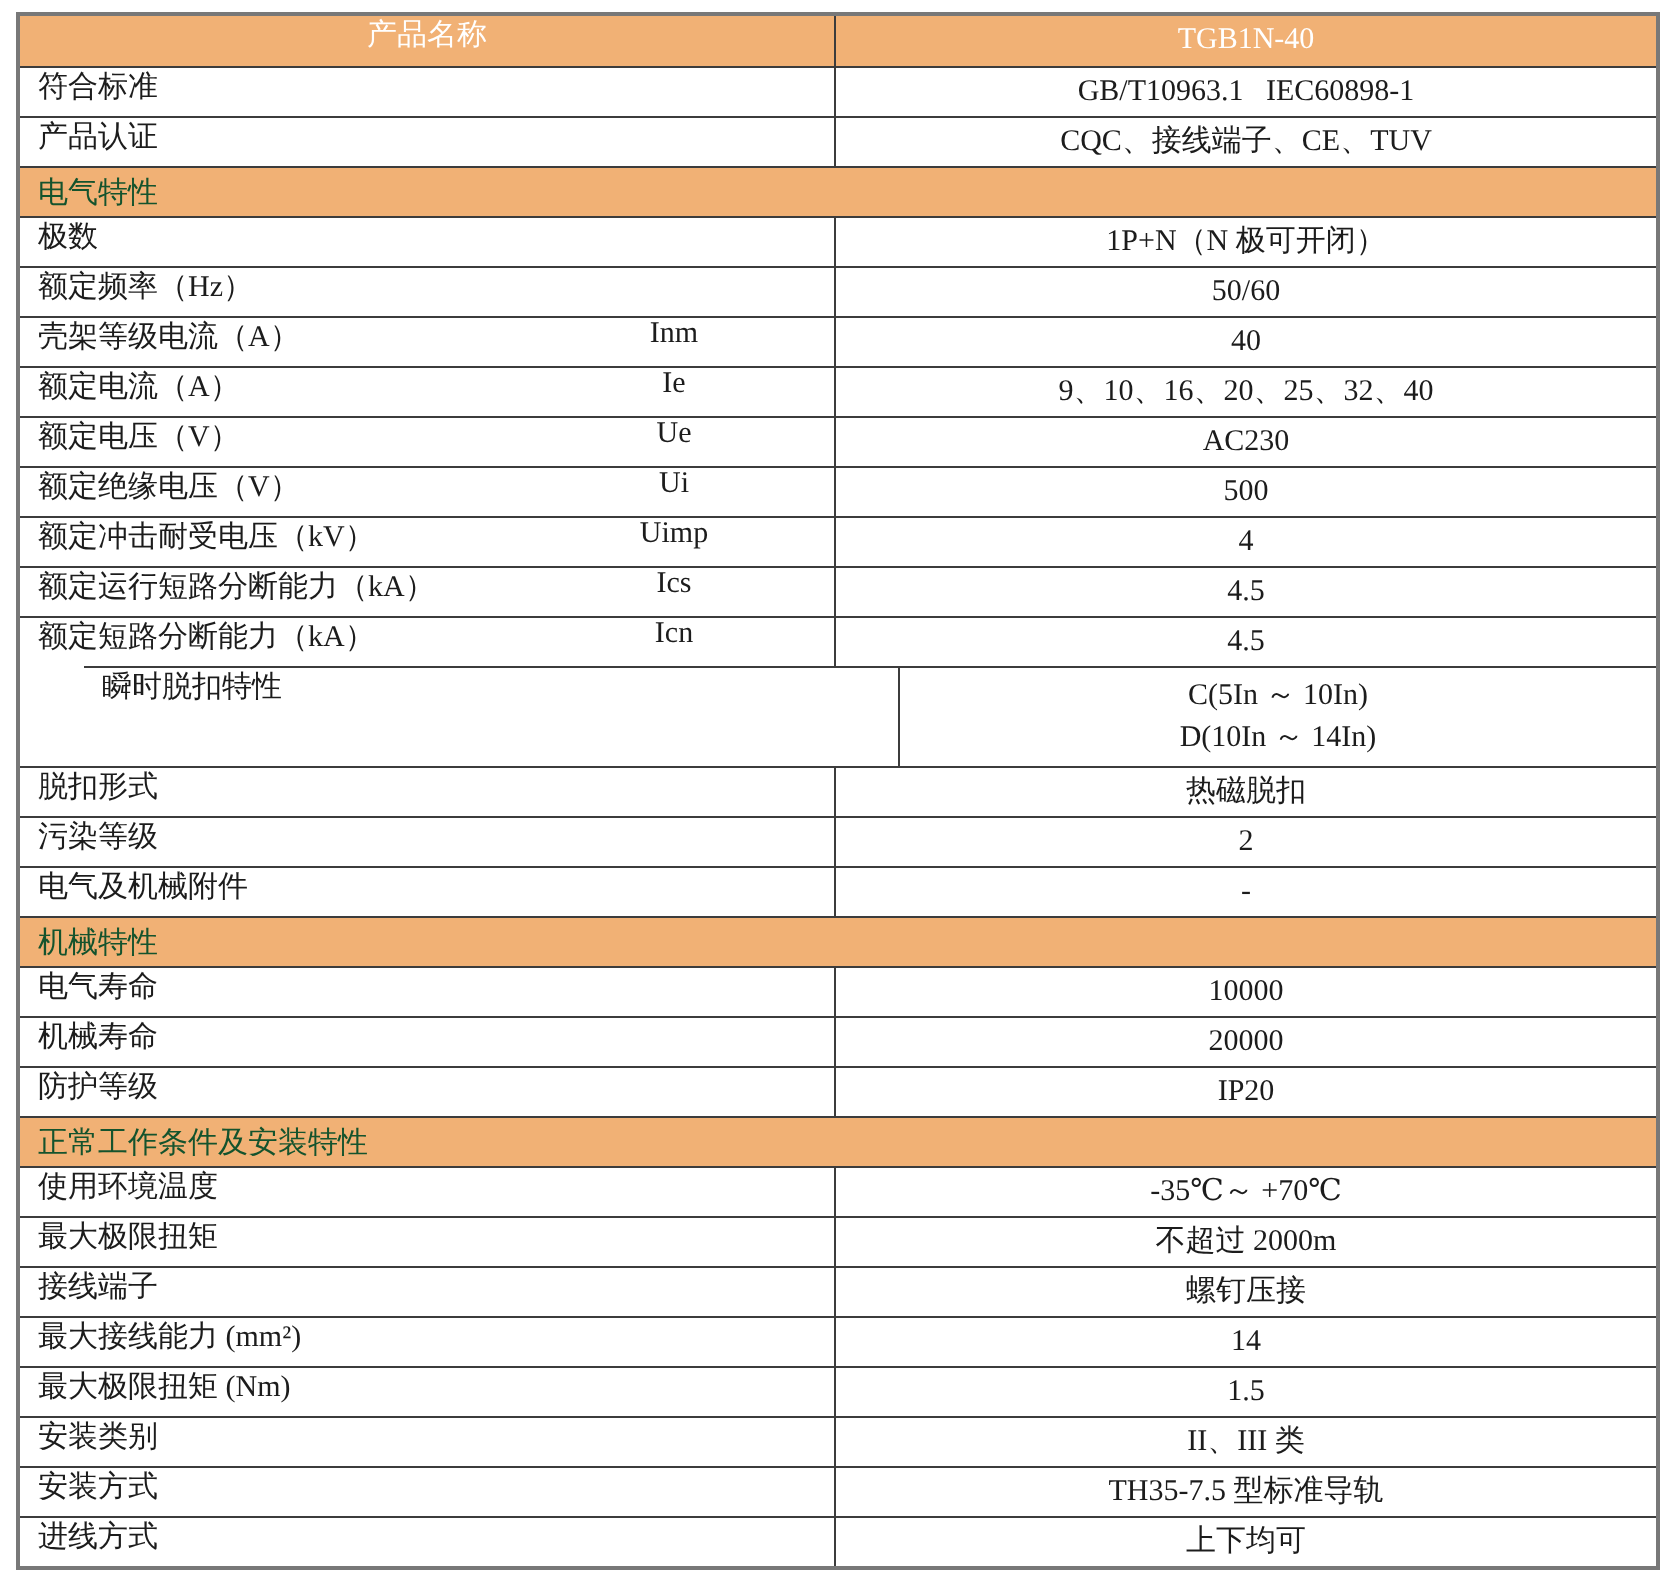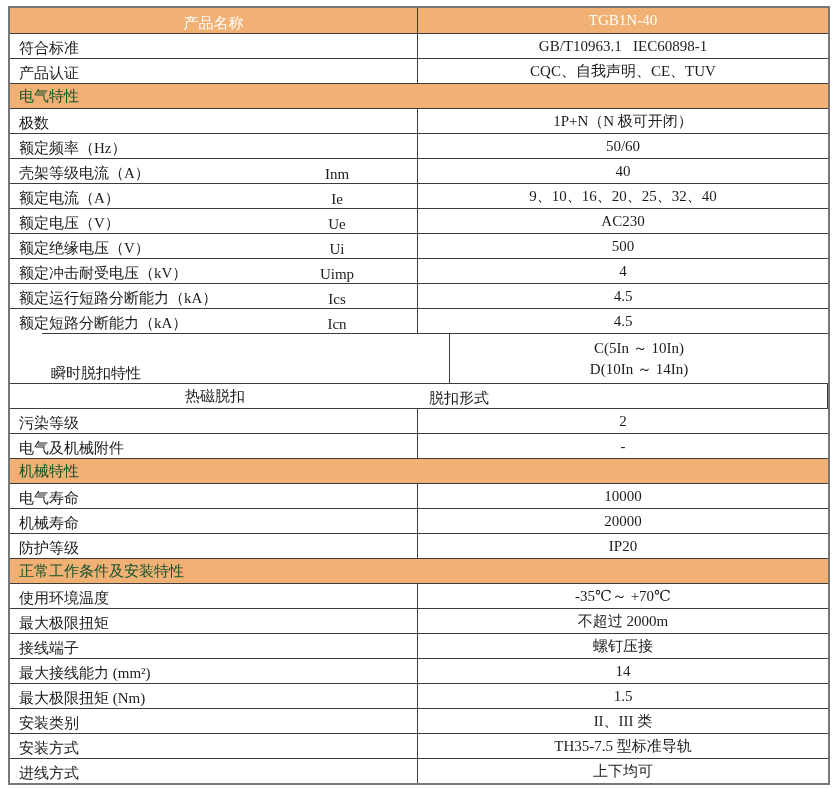--- a/index.html
+++ b/index.html
@@ -17,21 +17,21 @@
     align-items: stretch;
   }
   .row:first-child { border-top: none; }
   .row.double { height: 50px; margin-left: 32px; }
 
   .cell { font-size: 15px; }
   .cell.label {
     flex: 0 0 408px; width: 408px;
     border-right: 1px solid var(--border-dark);
     position: relative;
-    display: flex; align-items: flex-end;
+    display: flex; align-items: flex-start;
     padding-left: 9px;
     white-space: pre;
     font-family: Liberation Serif, serif;
   }
   .cell.value {
     flex: 1;
     display: flex; flex-direction: column;
     align-items: center; justify-content: center;
     text-align: left;
     white-space: pre;
@@ -66,21 +66,21 @@
     </div>
   </div>
 
   <div class="row">
     <div class="cell label"><span>符合标准</span></div>
     <div class="cell value"><span>GB/T10963.1   IEC60898-1</span></div>
   </div>
 
   <div class="row">
     <div class="cell label"><span>产品认证</span></div>
-    <div class="cell value"><span>CQC、自我声明、CE、TUV</span></div>
+    <div class="cell value"><span>CQC、接线端子、CE、TUV</span></div>
   </div>
 
   <div class="row section">
     <span>电气特性</span>
   </div>
 
   <div class="row">
     <div class="cell label"><span>极数</span></div>
     <div class="cell value"><span>1P+N（N 极可开闭）</span></div>
   </div>
@@ -148,22 +148,22 @@
 
   <div class="row double">
     <div class="cell label"><span>瞬时脱扣特性</span></div>
     <div class="cell value">
       <span>C(5In ～ 10In)</span>
       <span>D(10In ～ 14In)</span>
     </div>
   </div>
 
   <div class="row">
+    <div class="cell label"><span>脱扣形式</span></div>
     <div class="cell value"><span>热磁脱扣</span></div>
-    <div class="cell label"><span>脱扣形式</span></div>
   </div>
 
   <div class="row">
     <div class="cell label"><span>污染等级</span></div>
     <div class="cell value"><span>2</span></div>
   </div>
 
   <div class="row">
     <div class="cell label"><span>电气及机械附件</span></div>
     <div class="cell value"><span>-</span></div>

